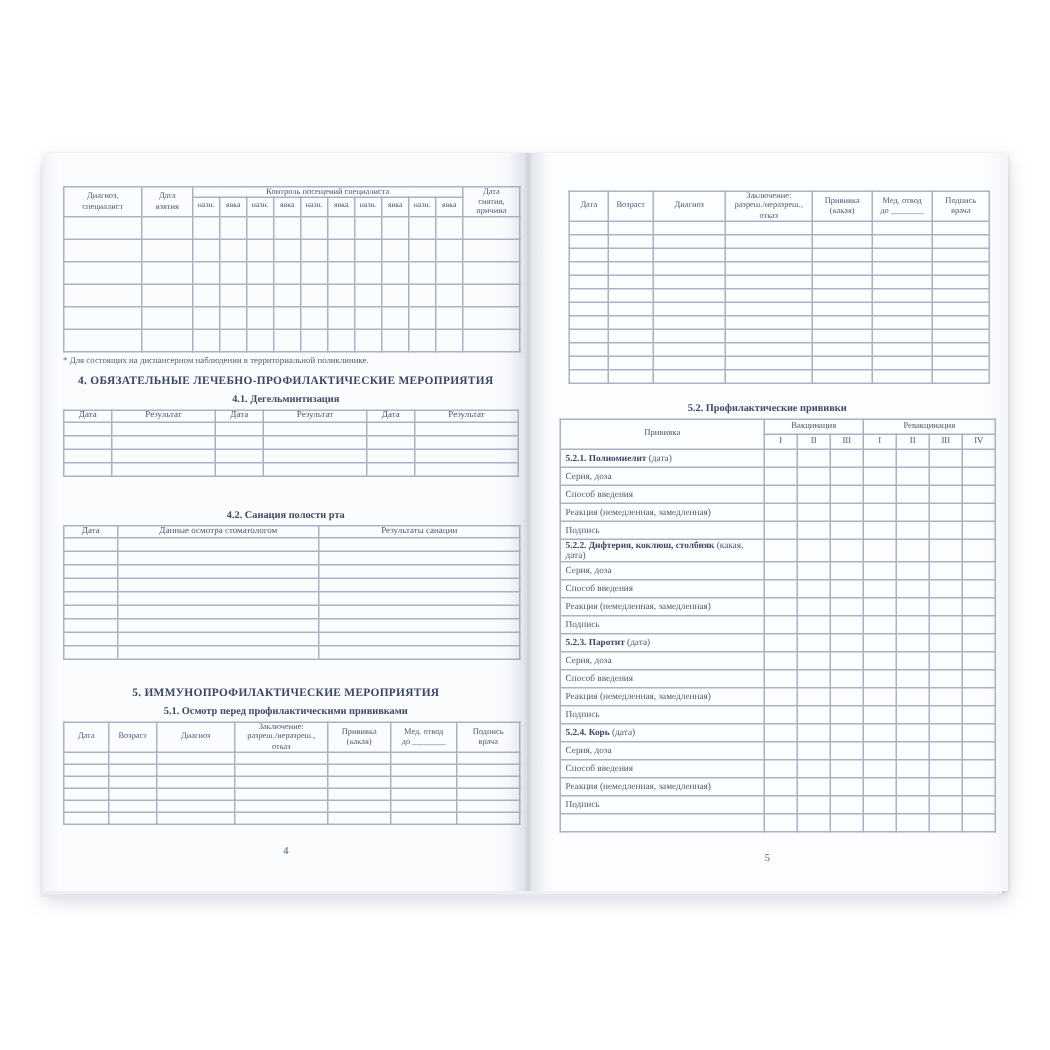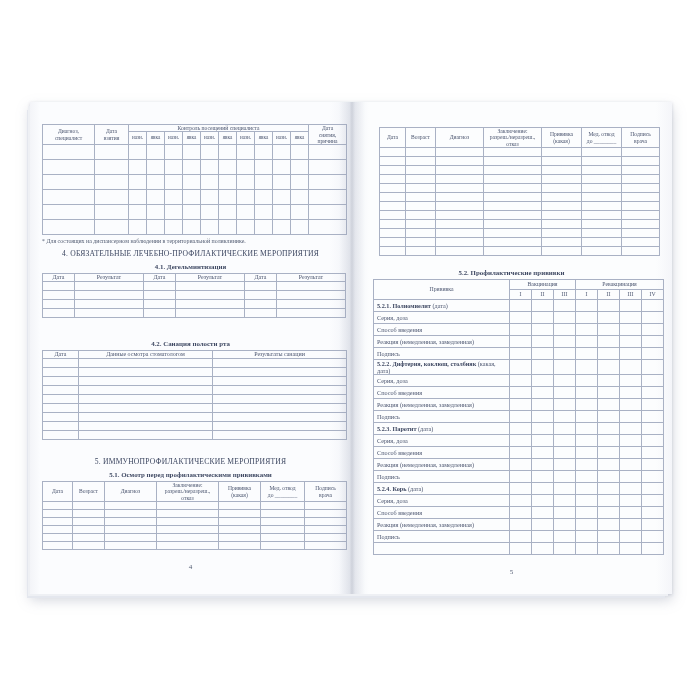--- a/index.html
+++ b/index.html
@@ -16,21 +16,21 @@
   }
   .page{position:absolute;top:0;height:100%;width:321px;}
   .page-left{left:0;background:linear-gradient(to right,#f3f4f8 0,#fbfcfe 10px,#fbfcfe 300px,#f0f2f7 321px);}
   .page-right{left:321px;background:linear-gradient(to right,#eff1f6 0,#fcfdfe 18px,#fcfdfe 305px,#f4f5f9 321px);}
   .gutter{
     position:absolute;left:309px;top:0;width:26px;height:100%;pointer-events:none;
     background:linear-gradient(to right,rgba(140,148,168,0) 0,rgba(140,148,168,.16) 40%,rgba(110,118,140,.26) 50%,rgba(140,148,168,.14) 62%,rgba(140,148,168,0) 100%);
   }
   .abs{position:absolute;}
   .heading{
-    width:100%;text-align:center;font-weight:normal;color:#3c4660;
+    width:100%;text-align:center;font-weight:bold;color:#3c4660;
     font-size:7.6px;letter-spacing:.2px;line-height:1.1;
   }
   .subheading{width:100%;text-align:center;font-weight:bold;color:#3f4963;font-size:6.9px;line-height:1.1;}
   .footnote{font-size:5.9px;color:#515b71;}
   .pagenum{width:100%;text-align:center;font-size:7px;color:#515b71;}
   table{border-collapse:collapse;table-layout:fixed;}
   th,td{
     border:1px solid #a9b1c4;
     font-weight:normal;font-size:6px;line-height:1.15;color:#4c5670;
     text-align:center;vertical-align:middle;padding:0 1px;overflow:hidden;

